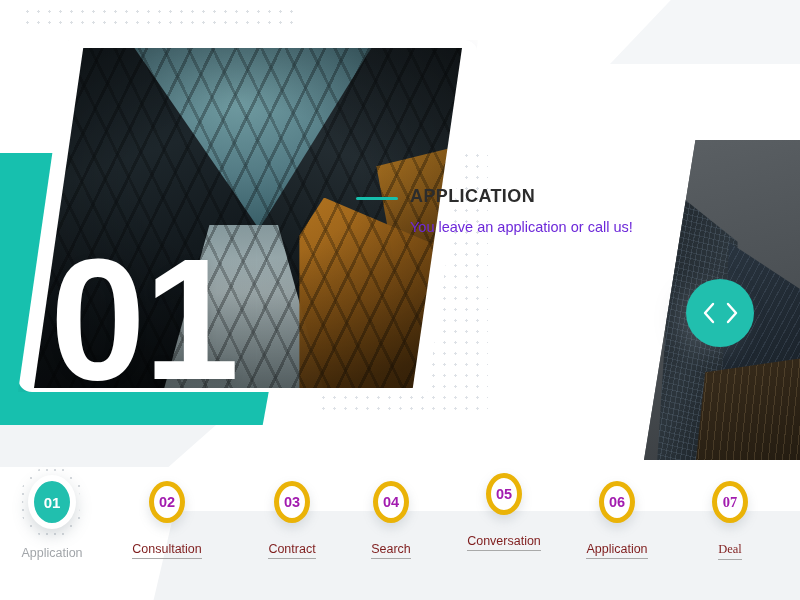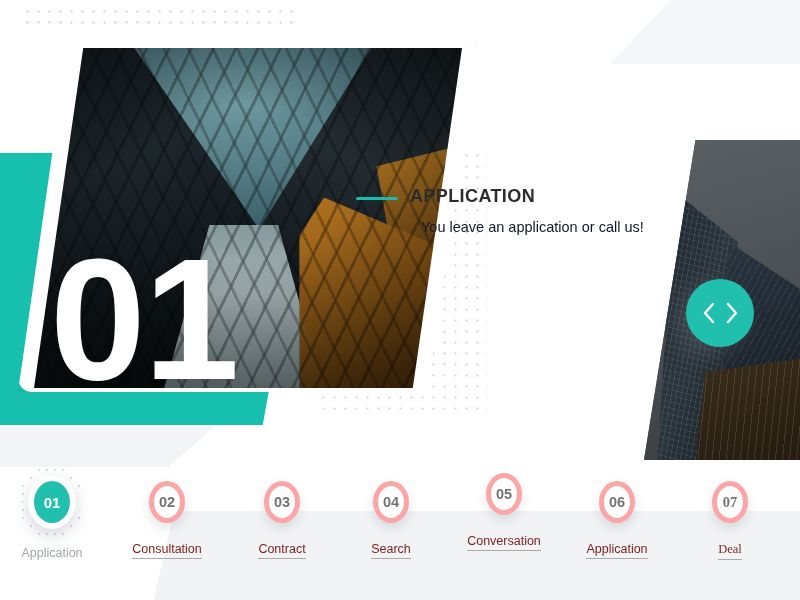--- a/index.html
+++ b/index.html
@@ -205,22 +205,22 @@
   .caption .rule {
     position: absolute; left: 0; top: 11px;
     width: 42px; height: 3px; background: #16bfad; border-radius: 2px;
   }
   .caption .title {
     position: absolute; left: 54px; top: 0;
     font-size: 18px; font-weight: 700; color: #2c2c2c;
     letter-spacing: .4px; white-space: nowrap;
   }
   .caption .subtitle {
-    position: absolute; left: 65px; top: 33px;
-    font-size: 14.5px; color: #0f172a; white-space: nowrap;
+    position: absolute; left: 54px; top: 33px;
+    font-size: 14.5px; color: #6d28d9; white-space: nowrap;
   }
 
   
   .nav-arrows {
     position: absolute;
     left: 686px; top: 279px;
     width: 68px; height: 68px;
     border-radius: 50%;
     background: #21bfae;
     box-shadow: -10px 6px 22px rgba(120,130,140,.28);
@@ -245,23 +245,23 @@
   .step .bubble-wrap {
     position: relative;
     width: 50px; height: 56px;
     margin: 0 auto;
   }
   .step .bubble {
     position: absolute; left: 7px; top: 7px;
     width: 36px; height: 42px;
     border-radius: 50%;
     background: #ffffff;
-    border: 5px solid #fca5a5;
+    border: 5px solid #eab308;
     display: flex; align-items: center; justify-content: center;
-    font-size: 14.5px; font-weight: 700; color: #737373;
+    font-size: 14.5px; font-weight: 700; color: #a21caf;
     box-shadow: 0 5px 11px rgba(120,130,140,.22);
   }
   .step.active .bubble-wrap { width: 66px; height: 72px; }
   .step.active .bubble {
     left: 9px; top: 9px;
     width: 48px; height: 54px;
     background: #21bfae;
     border: 6px solid #ffffff;
     color: #ffffff;
     font-size: 15px;
@@ -350,21 +350,21 @@
       <span class="label">Application</span>
     </div>
 
     <div class="step" style="left:113px; top:8px;">
       <div class="bubble-wrap">
         <div class="bubble">02</div>
       </div>
       <span class="label">Consultation</span>
     </div>
 
-    <div class="step" style="left:228px; top:8px;">
+    <div class="step" style="left:238px; top:8px;">
       <div class="bubble-wrap">
         <div class="bubble">03</div>
       </div>
       <span class="label">Contract</span>
     </div>
 
     <div class="step" style="left:337px; top:8px;">
       <div class="bubble-wrap">
         <div class="bubble">04</div>
       </div>

